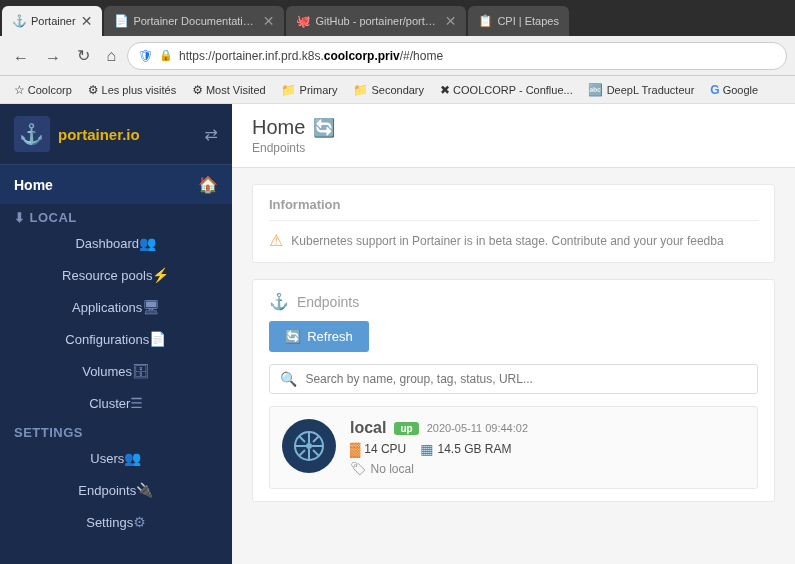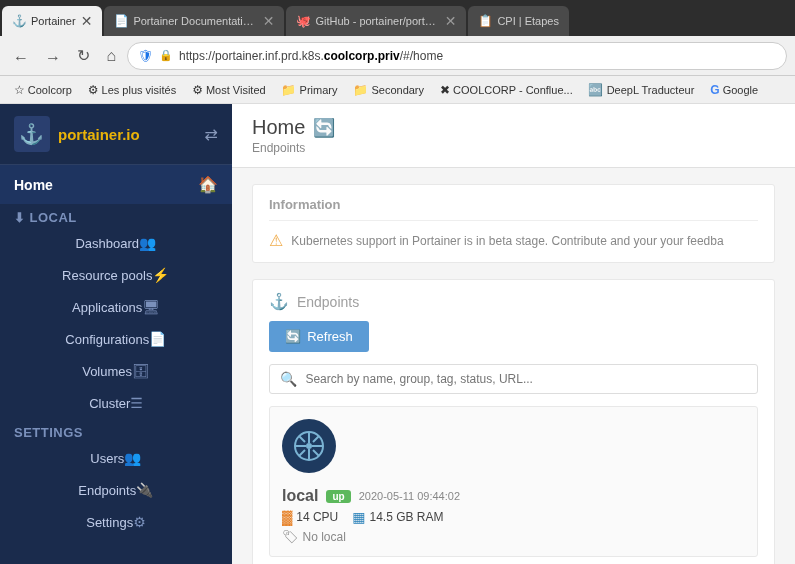--- a/index.html
+++ b/index.html
@@ -62,21 +62,21 @@
     .endpoints-section { background: #fff; border: 1px solid #e8e8e8; border-radius: 3px; padding: 12px 16px; }
     .endpoints-title { display: flex; align-items: center; gap: 8px; color: #a0a0a0; font-size: 14px; margin-bottom: 10px; }
     .endpoint-icon-helm { font-size: 16px; }
 
     .refresh-btn { background: #5b9bd5; color: #fff; border: none; border-radius: 3px; padding: 8px 16px; font-size: 13px; cursor: pointer; display: flex; align-items: center; gap: 6px; margin-bottom: 12px; }
 
     .search-bar { display: flex; align-items: center; border: 1px solid #ddd; border-radius: 3px; padding: 6px 10px; gap: 8px; margin-bottom: 12px; background: #fff; }
     .search-bar input { border: none; outline: none; font-size: 12px; color: #c2410c; width: 100%; background: transparent; }
     .search-icon { color: #aaa; font-size: 14px; }
 
-    .endpoint-card { display: flex; align-items: flex-start; padding: 12px; border: 1px solid #e8e8e8; border-radius: 3px; background: #fafafa; gap: 14px; flex-direction: column; }
+    .endpoint-card { display: flex; align-items: flex-start; padding: 12px; border: 1px solid #e8e8e8; border-radius: 3px; background: #fafafa; gap: 14px; }
     .endpoint-helm-icon { width: 54px; height: 54px; background: #1e3a5f; border-radius: 50%; display: flex; align-items: center; justify-content: center; font-size: 28px; flex-shrink: 0; }
     .endpoint-details { flex: 1; }
     .endpoint-name-row { display: flex; align-items: center; gap: 8px; margin-bottom: 4px; }
     .endpoint-name { font-size: 16px; color: #555; font-weight: bold; }
     .status-badge { background: #5cb85c; color: #fff; font-size: 10px; padding: 1px 6px; border-radius: 3px; font-weight: bold; }
     .endpoint-date { color: #888; font-size: 11px; }
     .endpoint-stats { display: flex; align-items: center; gap: 14px; margin: 4px 0; }
     .stat-item { display: flex; align-items: center; gap: 4px; font-size: 12px; color: #444; }
     .stat-icon { font-size: 14px; }
     .cpu-icon { color: #e67e22; }

